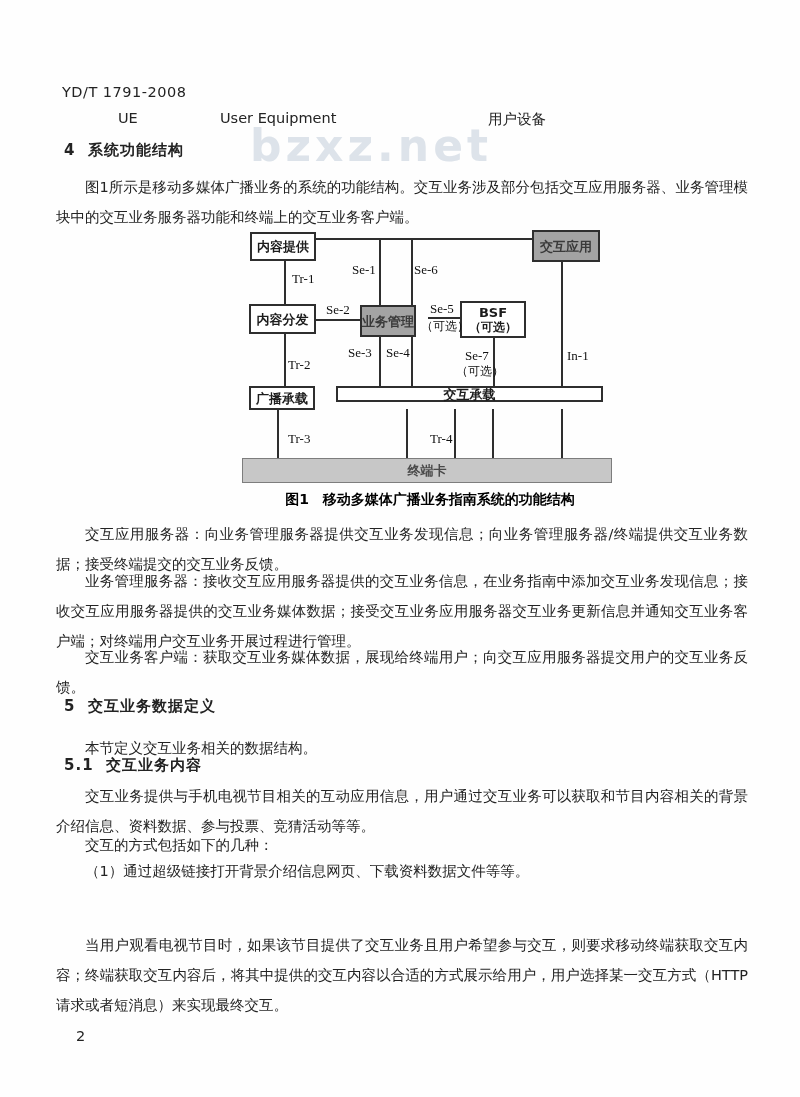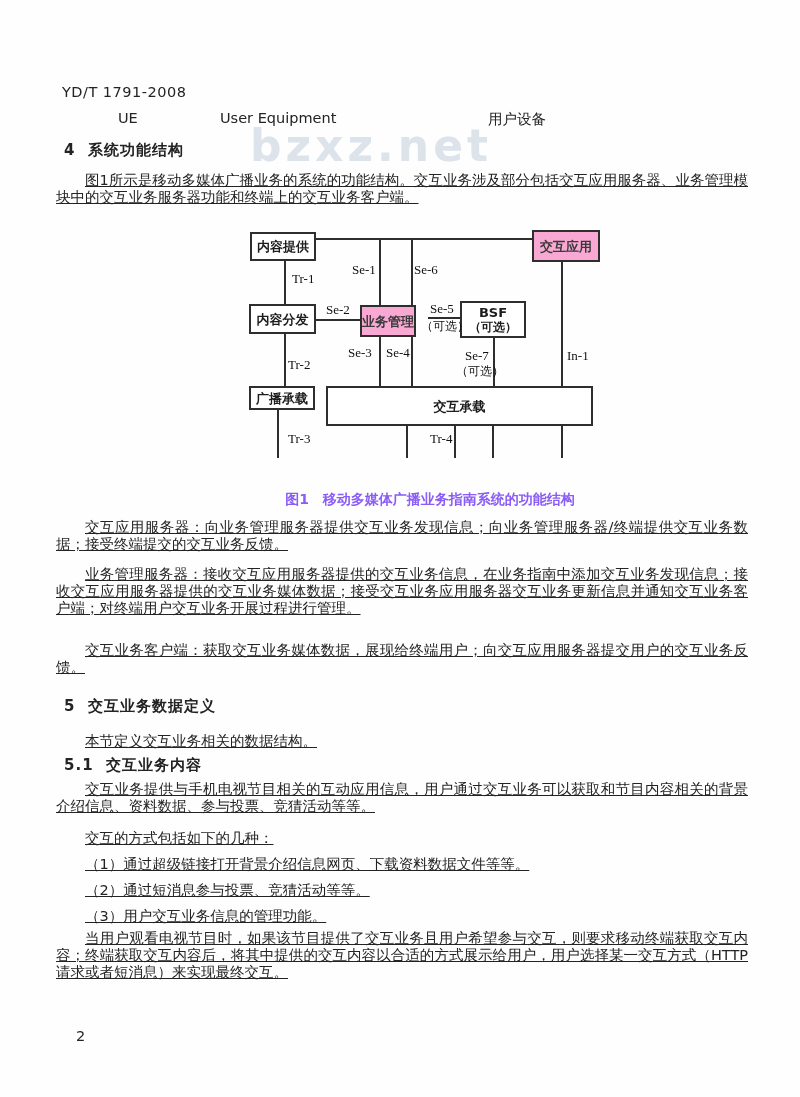--- a/index.html
+++ b/index.html
@@ -18,47 +18,47 @@
     color:#dde3ea; z-index:0; user-select:none;
   }
   .docnum { position:absolute; left:62px; top:84px; font-size:14.5px; letter-spacing:0.5px; }
   .abbr-row { position:absolute; top:110px; left:0; width:100%; font-size:14.5px; }
   .abbr-row .abbr { position:absolute; left:118px; }
   .abbr-row .eng  { position:absolute; left:220px; }
   .abbr-row .chn  { position:absolute; left:488px; }
   .h-num { position:absolute; font-size:15px; font-weight:bold; letter-spacing:1px; z-index:2; }
   .para {
     position:absolute; left:56px; width:692px;
-    font-size:14.5px; line-height:17px;
-    text-align:justify; text-indent:2em; z-index:2;text-decoration:underline;
+    font-size:14.5px; line-height:30px;
+    text-align:justify; text-indent:2em; z-index:2;
   }
 
   
   .diagram { position:absolute; left:0; top:0; width:800px; height:520px; z-index:2; }
   .dg-box {
     position:absolute; border:2px solid #2e2e2e; background:#ffffff;
     display:flex; flex-direction:column; align-items:center; justify-content:center;
     font-size:13px; font-weight:bold; color:#1c1c1c; line-height:15px; 
   }
-  .dg-box.gray { background:#f9a8d4; color:#3a3a3a; }
+  .dg-box.gray { background:#a3a3a3; color:#3a3a3a; }
   .dg-bar {
     position:absolute; border:1.5px solid #7d7d7d; background:#c7c7c7;
     display:flex; align-items:center; justify-content:center;
     font-size:13px; font-weight:bold; color:#4a4a4a;
   }
   .vline { position:absolute; width:2px; background:#2e2e2e; }
   .hline { position:absolute; height:2px; background:#2e2e2e; }
   .edge {
     position:absolute; font-family:"Liberation Serif","DejaVu Serif",serif;
     font-size:13px; color:#101010; white-space:nowrap; background:transparent;
   }
   .edge.cn { font-size:12px; font-family:"DejaVu Sans",sans-serif; }
   .fig-caption {
     position:absolute; left:240px; top:491px; width:380px;
-    text-align:center; font-size:14px; font-weight:bold; color:#8b5cf6;
+    text-align:center; font-size:14px; font-weight:bold; color:#000000;
   }
   .pagenum { position:absolute; left:76px; top:1028px; font-size:14.5px; }
 </style>
 </head>
 <body>
 
 <div class="page">
 
   <div class="watermark">bzxz.net</div>
 
@@ -97,21 +97,22 @@
 
     <div class="dg-box" style="left:250px; top:232px; width:66px; height:29px;">内容提供</div>
     <div class="dg-box gray" style="left:532px; top:230px; width:68px; height:32px;">交互应用</div>
     <div class="dg-box" style="left:249px; top:304px; width:67px; height:30px;">内容分发</div>
     <div class="dg-box gray" style="left:360px; top:305px; width:56px; height:32px;">业务管理</div>
     <div class="dg-box" style="left:460px; top:301px; width:66px; height:37px;">
       <span>BSF</span>
       <span style="font-size:12px;">（可选）</span>
     </div>
     <div class="dg-box" style="left:249px; top:386px; width:66px; height:24px;">广播承载</div>
-    <div class="dg-box" style="left:326px; top:386px; width:267px; height:40px;">交互承载</div>
+    <div class="dg-box" style="left:336px; top:386px; width:267px; height:16px;">交互承载</div>
+    <div class="dg-bar" style="left:242px; top:458px; width:370px; height:25px;">终端卡</div>
 
     <div class="edge" style="left:292px; top:271px;">Tr-1</div>
     <div class="edge" style="left:352px; top:262px;">Se-1</div>
     <div class="edge" style="left:414px; top:262px;">Se-6</div>
     <div class="edge" style="left:326px; top:302px;">Se-2</div>
     <div class="edge" style="left:430px; top:301px;">Se-5</div>
     <div class="edge cn" style="left:421px; top:318px;">（可选）</div>
     <div class="edge" style="left:348px; top:345px;">Se-3</div>
     <div class="edge" style="left:386px; top:345px;">Se-4</div>
     <div class="edge" style="left:465px; top:348px;">Se-7</div>
@@ -135,20 +136,18 @@
   <div class="para" style="top:733px;">本节定义交互业务相关的数据结构。</div>
 
   <div class="h-num" style="left:64px; top:756px;">
     <span>5.1</span>&nbsp;&nbsp;<span>交互业务内容</span>
   </div>
 
   <div class="para" style="top:781px;">交互业务提供与手机电视节目相关的互动应用信息，用户通过交互业务可以获取和节目内容相关的背景介绍信息、资料数据、参与投票、竞猜活动等等。</div>
   <div class="para" style="top:830px;">交互的方式包括如下的几种：</div>
 
   <div class="para" style="top:856px;">（1）通过超级链接打开背景介绍信息网页、下载资料数据文件等等。</div>
-  <div class="para" style="top:882px;">（2）通过短消息参与投票、竞猜活动等等。</div>
-  <div class="para" style="top:908px;">（3）用户交互业务信息的管理功能。</div>
 
   <div class="para" style="top:930px;">当用户观看电视节目时，如果该节目提供了交互业务且用户希望参与交互，则要求移动终端获取交互内容；终端获取交互内容后，将其中提供的交互内容以合适的方式展示给用户，用户选择某一交互方式（HTTP 请求或者短消息）来实现最终交互。</div>
 
   <div class="pagenum">2</div>
 
 </div>
 
 </body></html>

